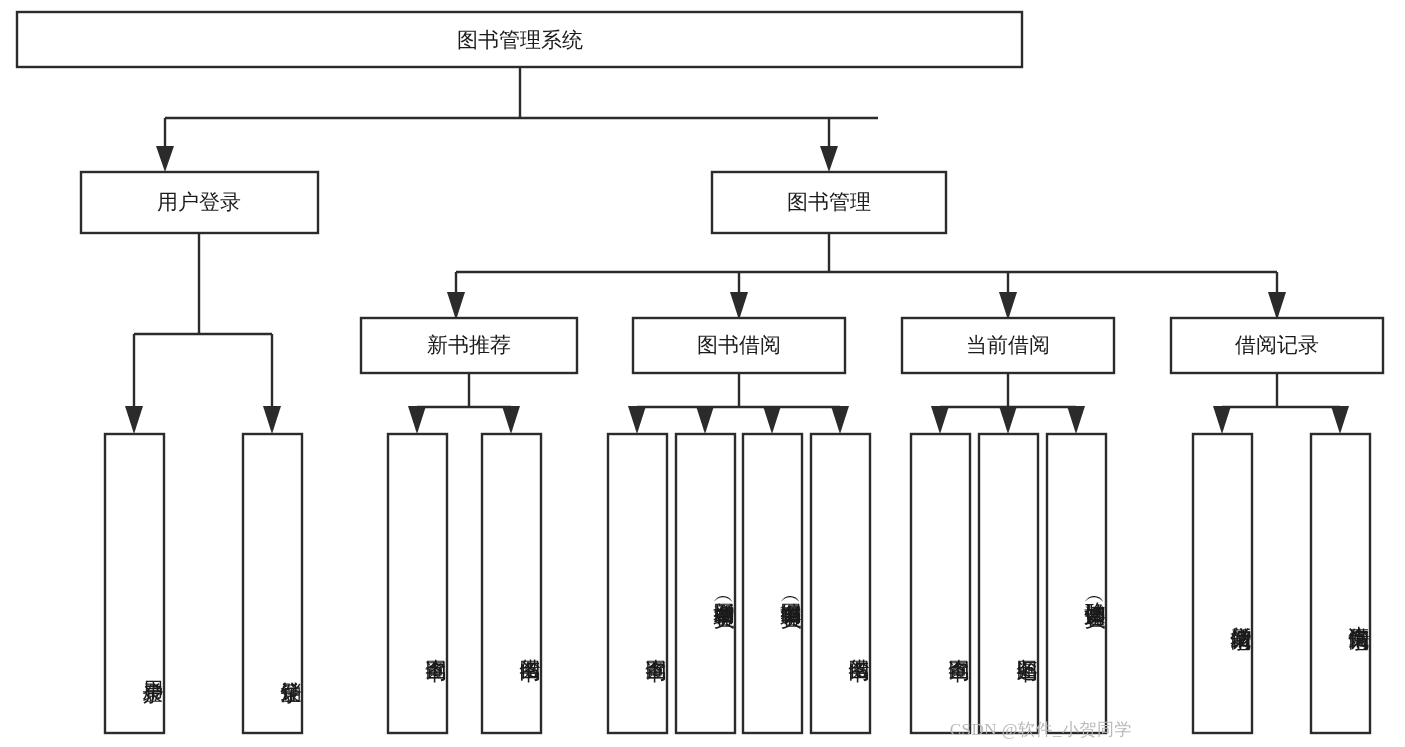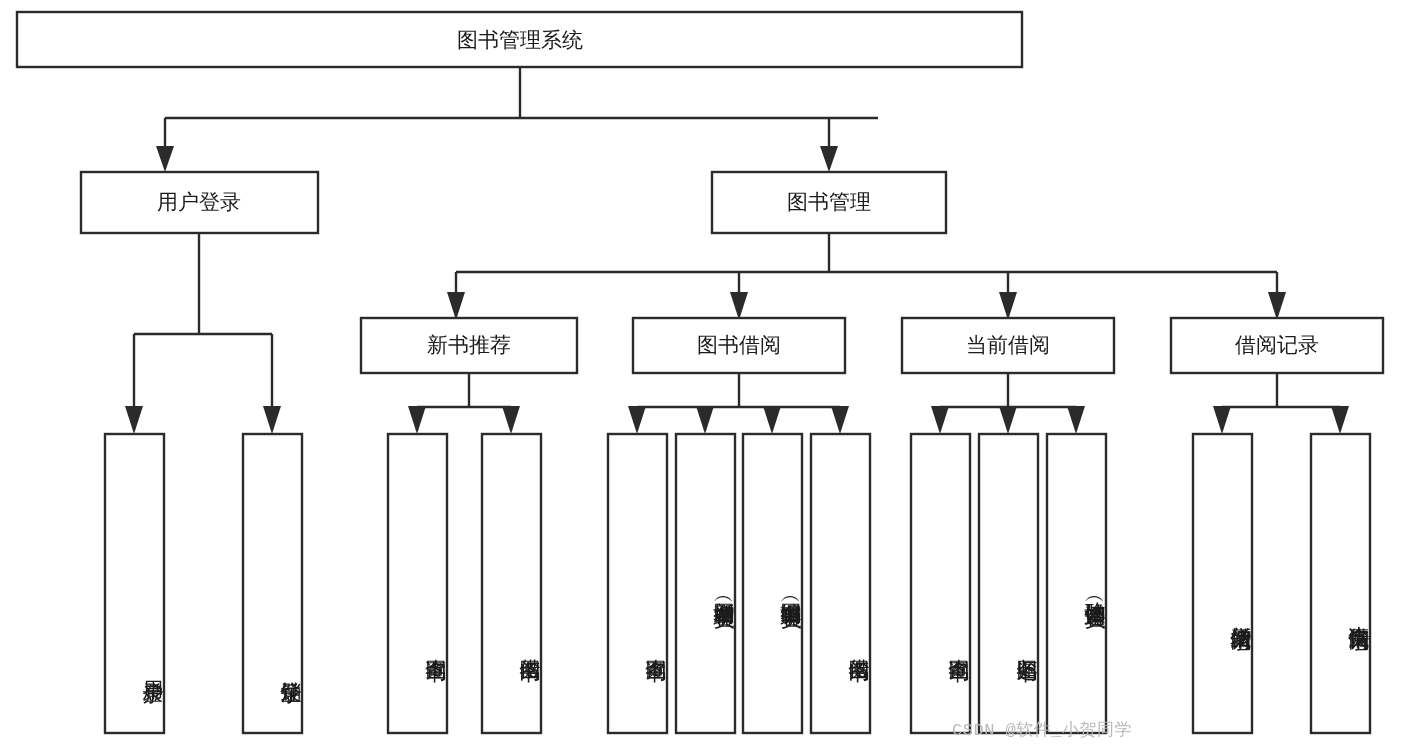--- a/index.html
+++ b/index.html
@@ -61,21 +61,21 @@
     white-space: nowrap;
     display: flex;
     align-items: flex-start;
     justify-content: center;
     pointer-events: none;
   }
   .watermark {
     position: absolute;
     right: 8px;
     bottom: 6px;
-    font-family: Liberation Mono, monospace;
+    font-family: Liberation Serif, serif;
     font-size: 17px;
     color: #b9b9b9;
     white-space: nowrap;
     letter-spacing: 0.5px;
   }
 </style>
 </head>
 <body>
 
 <div id="diagram-root">

